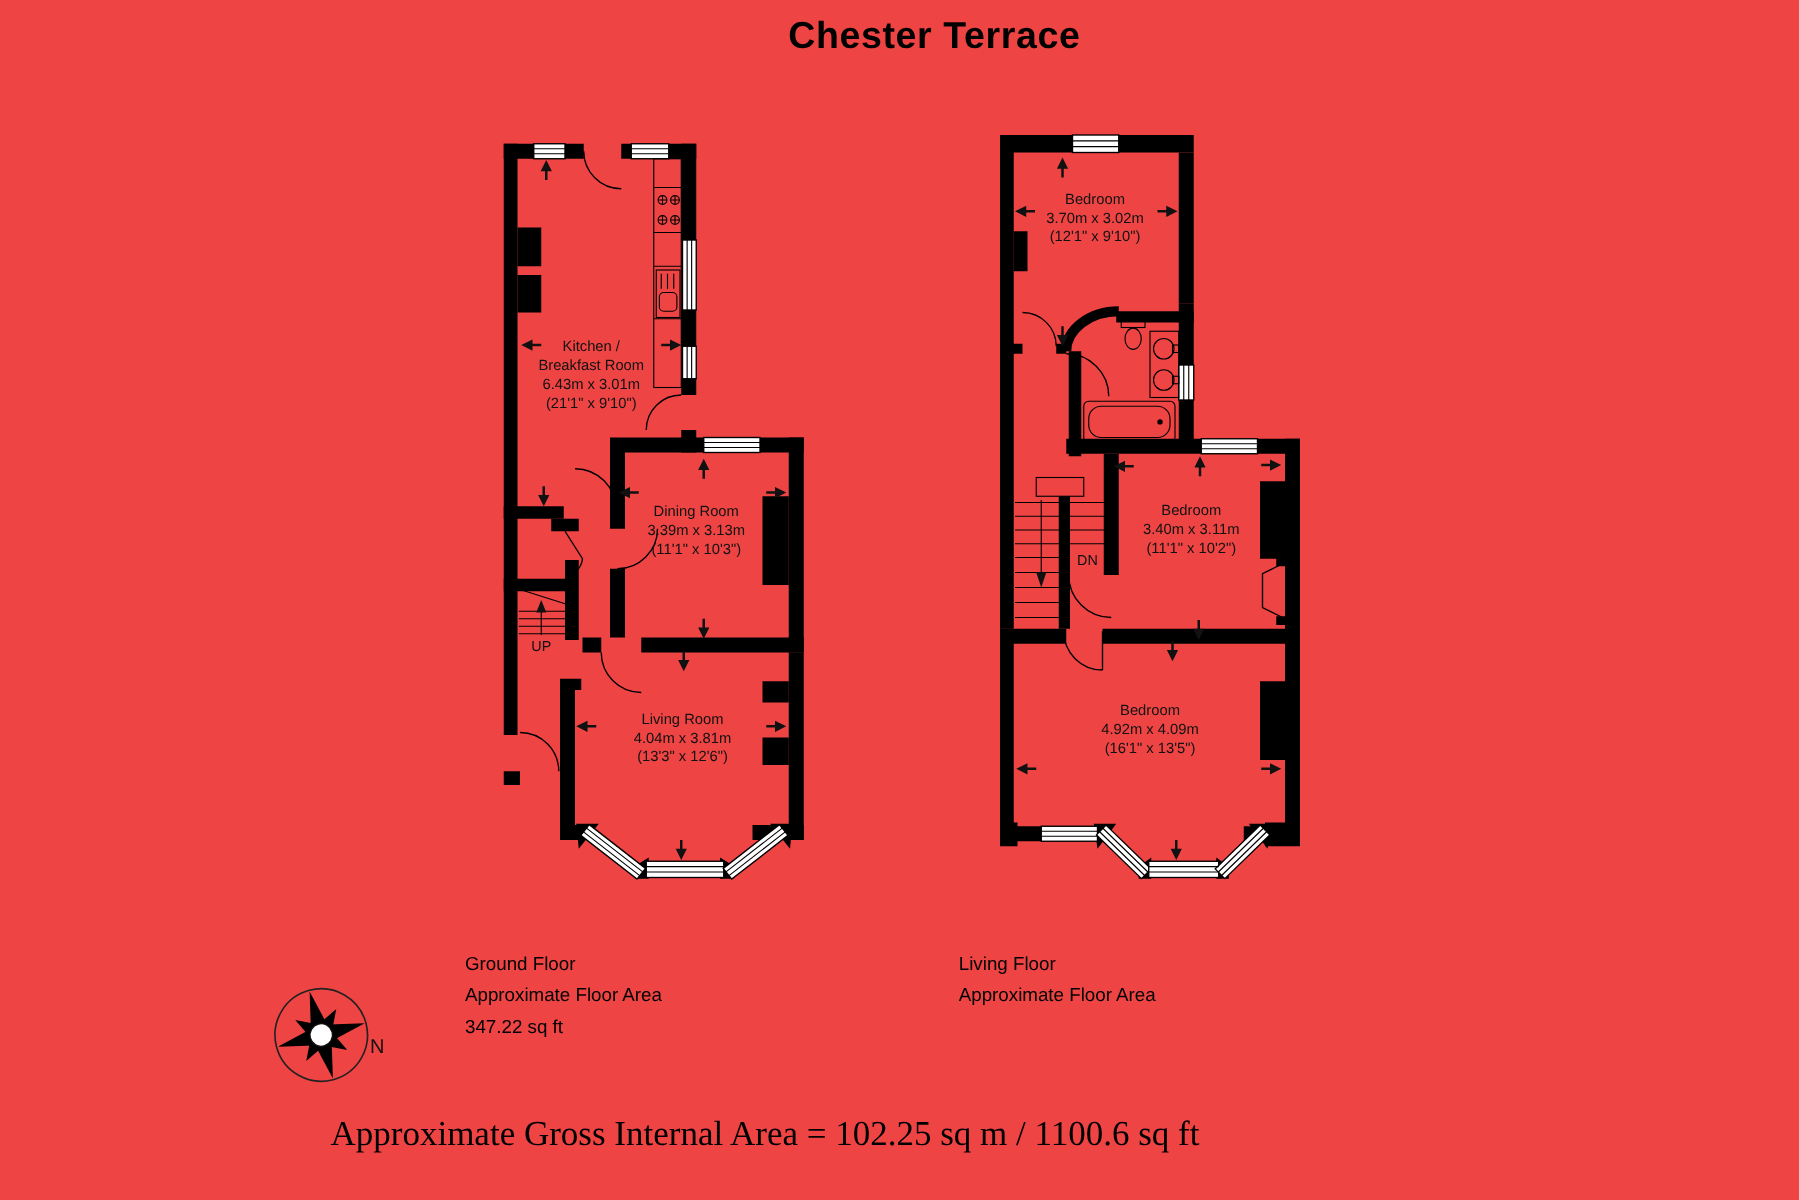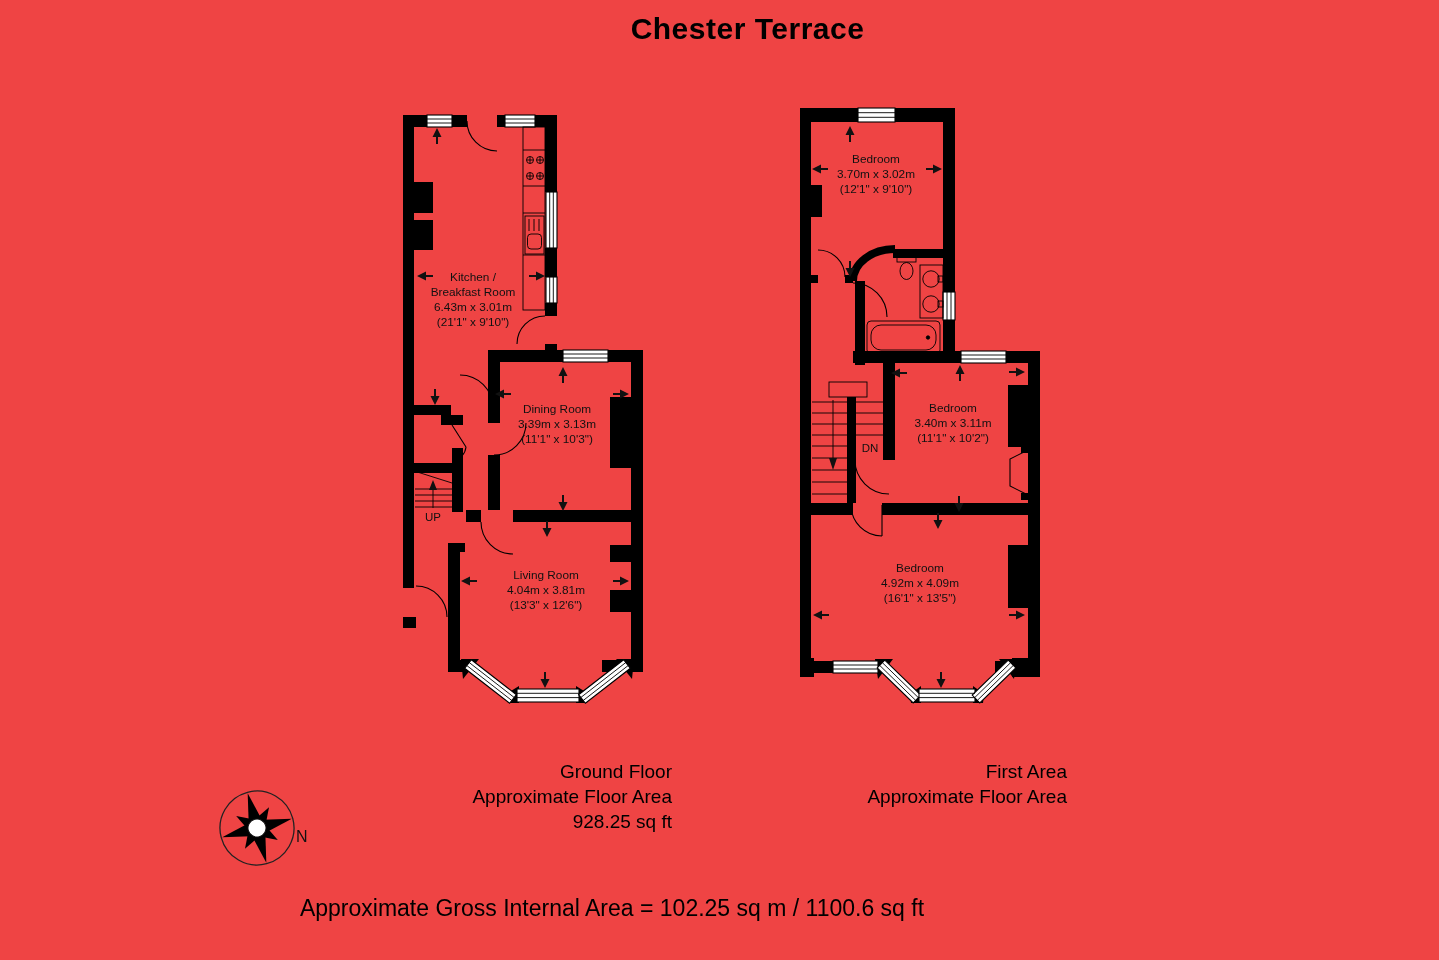--- a/index.html
+++ b/index.html
@@ -4,26 +4,26 @@
 <style>
   html,body{margin:0;padding:0;background:#fff;}
   .page{position:relative;width:1439px;height:960px;background:#ef4444;overflow:hidden;
         font-family:"Liberation Sans",sans-serif;color:#000;}
   .title{position:absolute;left:56px;top:12px;width:1383px;text-align:center;
          font-size:30px;font-weight:bold;letter-spacing:.5px;}
   .plan{position:absolute;}
   #gf-svg{left:400px;top:105px;}
   #ff-svg{left:795px;top:100px;}
   #compass-svg{left:205px;top:782px;}
-  .caption{position:absolute;top:759px;width:300px;text-align:right;
-           font-size:19px;line-height:25px;}
+  .caption{position:absolute;top:759px;width:300px;text-align:left;
+           font-size:15px;line-height:25px;}
   #gf-caption{left:372px;}
   #ff-caption{left:767px;}
   .footer{position:absolute;left:0;top:893px;width:1224px;text-align:center;
-          font-size:23px;line-height:30px;}
+          font-size:28px;line-height:30px;font-family:Liberation Serif, serif;}
   svg text{font-family:"Liberation Sans",sans-serif;fill:#111;}
   .rlabel{font-size:11.8px;text-anchor:middle;}
   .slabel{font-size:11.5px;text-anchor:middle;}
   .nlabel{font-size:16px;}
 </style>
 </head>
 <body>
 
 <div class="page">
 
@@ -289,24 +289,24 @@
       <use href="#cp-m" transform="rotate(180)"></use>
         <use href="#cp-m" transform="rotate(270)"></use>
       <circle r="9" fill="#fff" stroke="#111" stroke-width="1"></circle>
     </g>
     <text class="nlabel" x="91" y="60">N</text>
   </svg>
 
   <div id="gf-caption" class="caption">
     <div>Ground Floor</div>
     <div>Approximate Floor Area</div>
-    <div>928.25 sq ft</div>
+    <div>347.22 sq ft</div>
   </div>
   <div id="ff-caption" class="caption">
-    <div>First Area</div>
+    <div>Living Floor</div>
     <div>Approximate Floor Area</div>
   </div>
 
   <div class="footer">
     <div>Approximate Gross Internal Area = 102.25 sq m / 1100.6 sq ft</div>
   </div>
 
 </div>
 
 </body></html>

